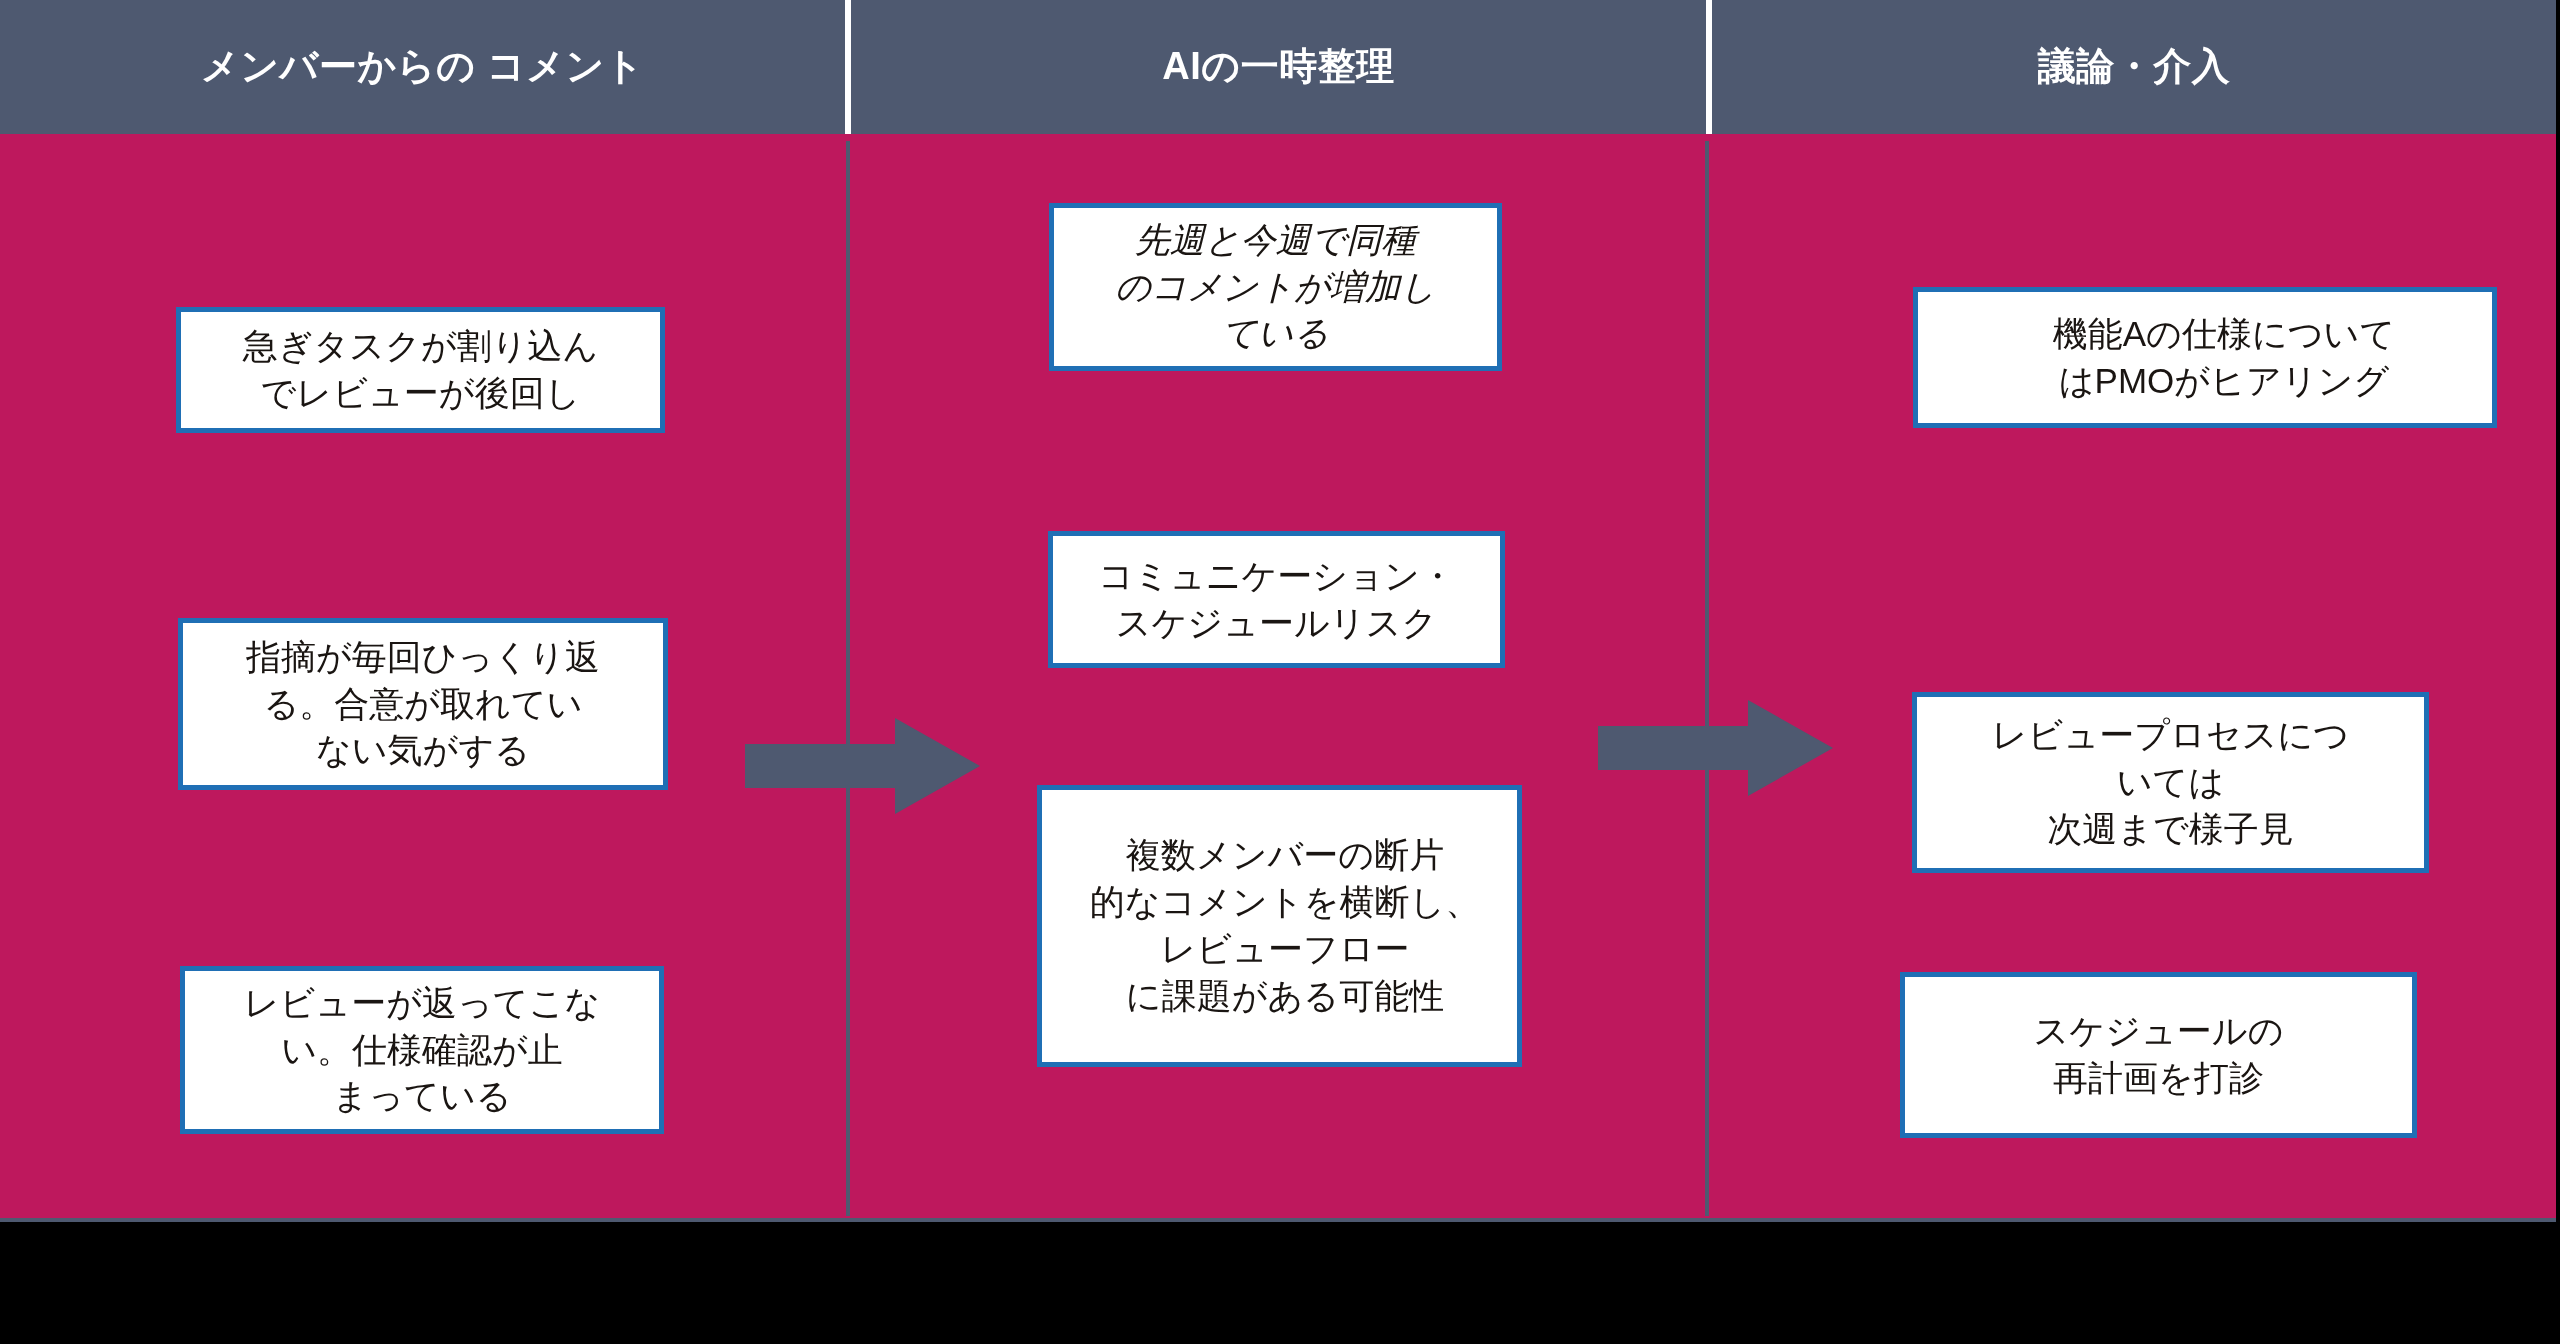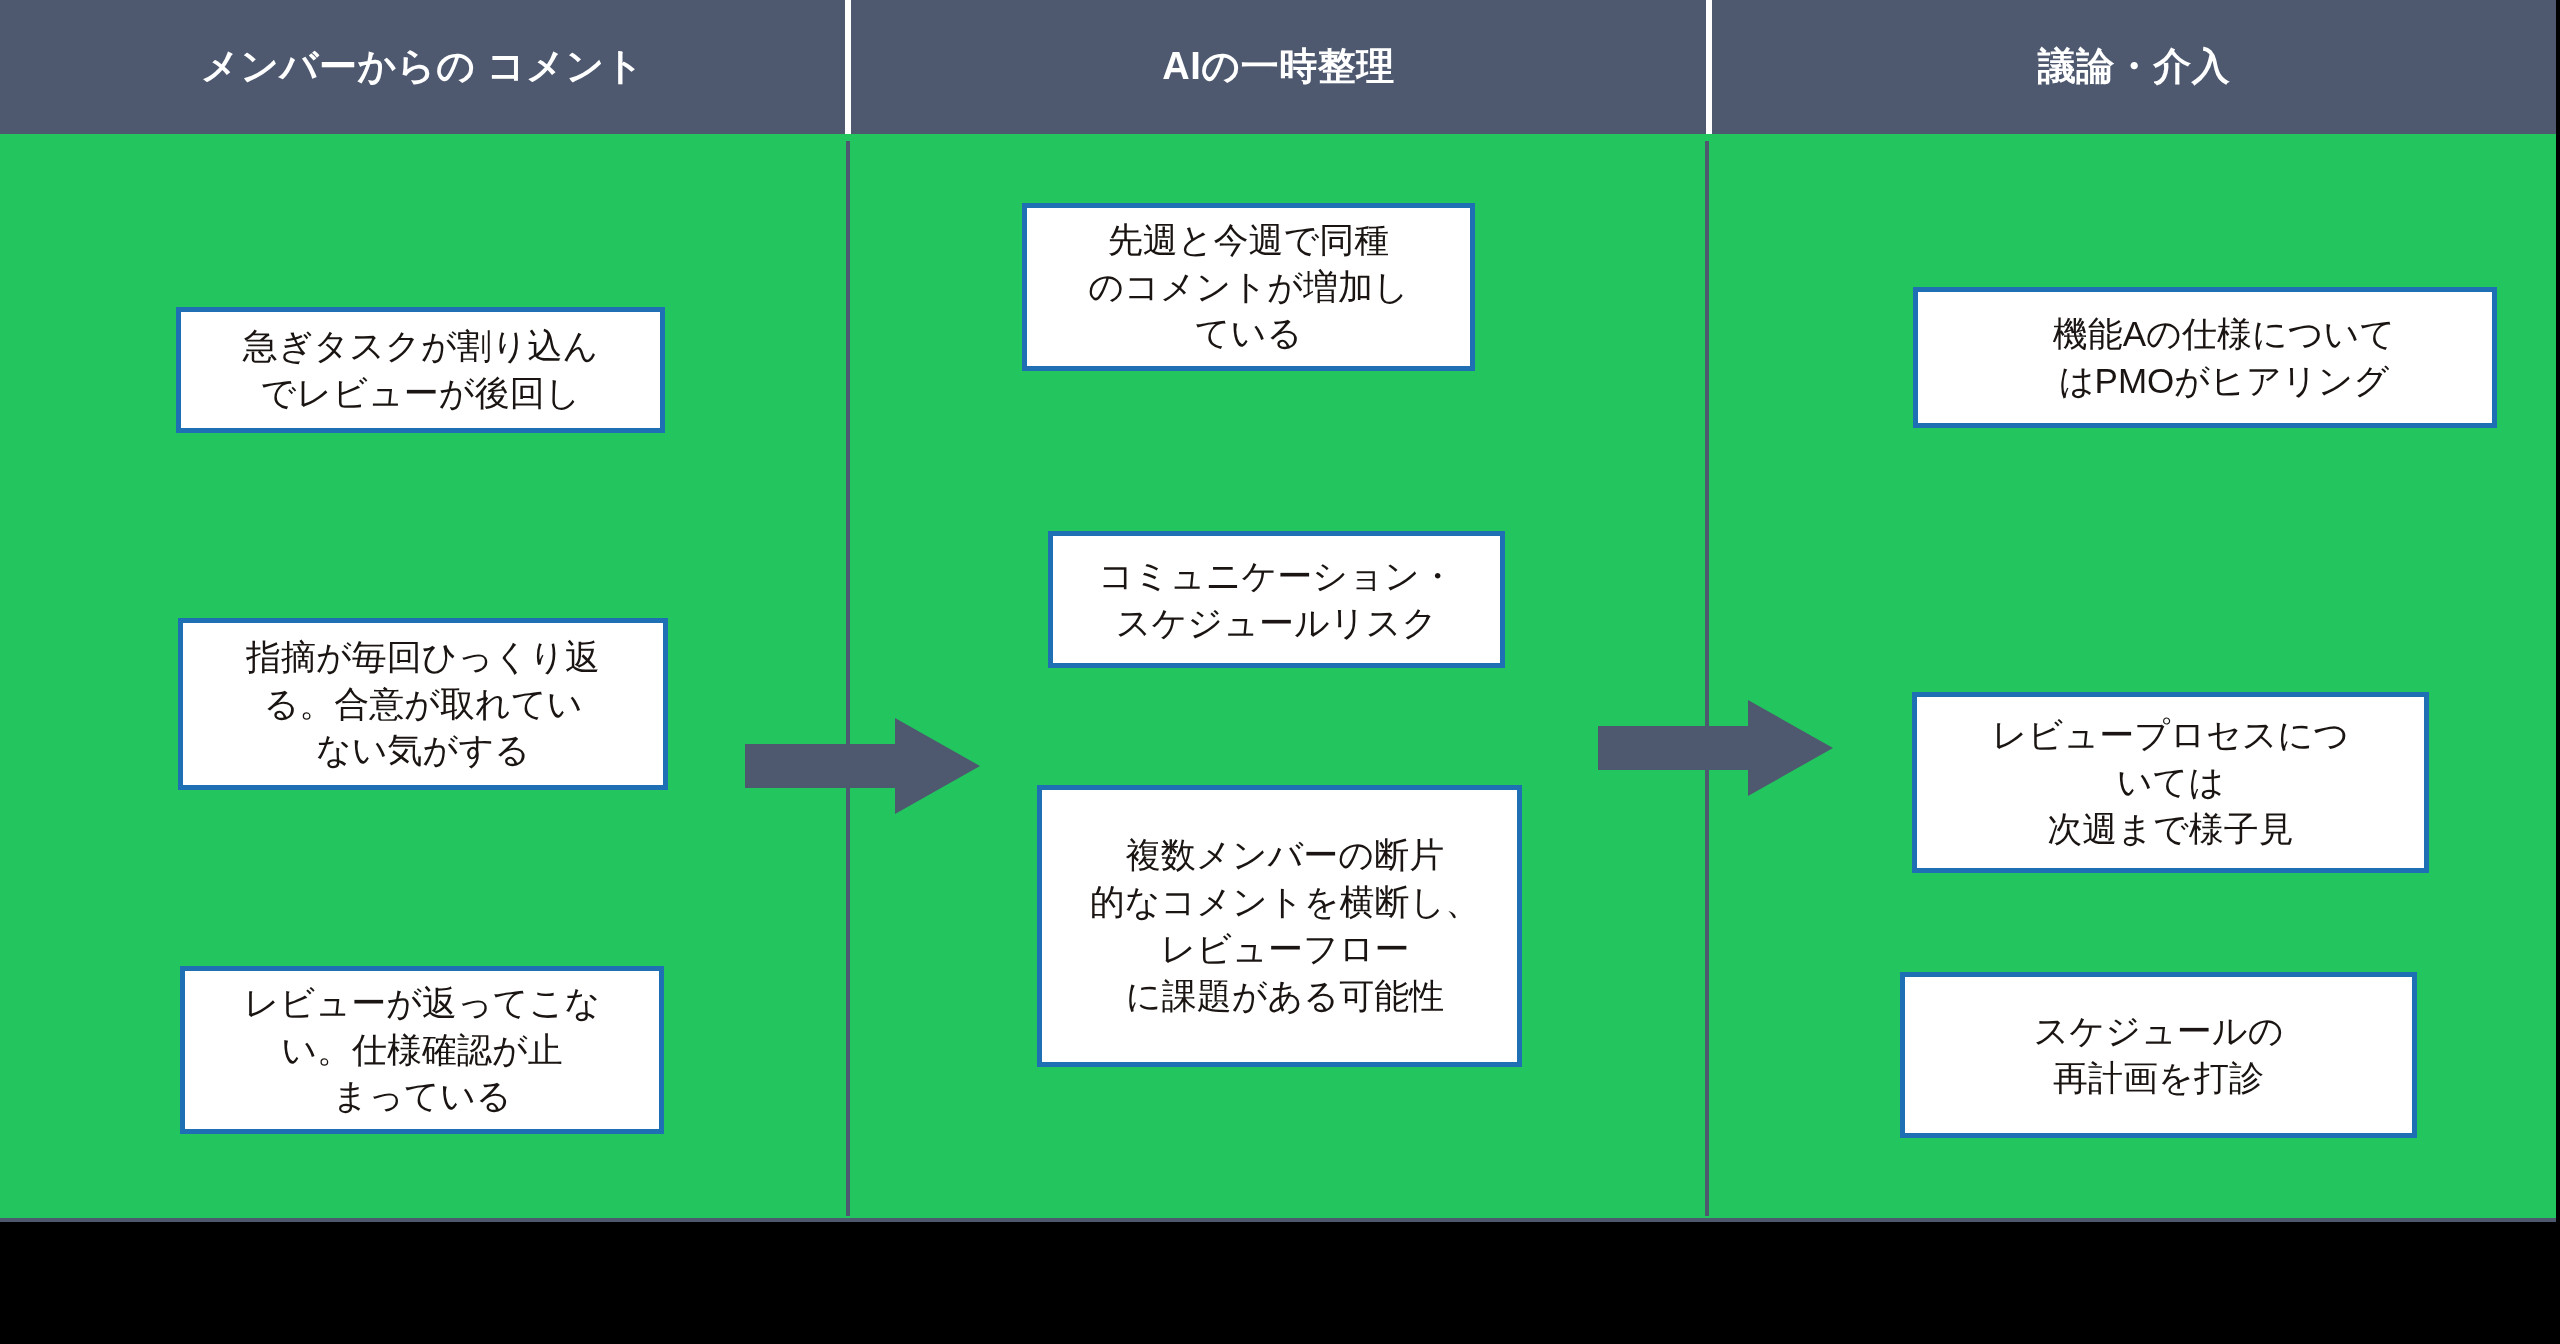--- a/index.html
+++ b/index.html
@@ -22,21 +22,21 @@
     background: #000000;
   }
 
   
   .panel {
     position: absolute;
     left: 0;
     top: 0;
     width: 2556px;
     height: 1222px;
-    background: #22c55e;
+    background: #be185d;
     border-bottom: 4px solid #4e5970;
     box-sizing: border-box;
   }
 
   
   .header-band {
     position: absolute;
     left: 0;
     top: 0;
     width: 2556px;
@@ -88,21 +88,21 @@
     padding: 6px 10px;
     white-space: pre-line;
   }
 
   
   .n-c1a { left: 176px;  top: 307px;  width: 489px; height: 126px; }
   .n-c1b { left: 178px;  top: 618px;  width: 490px; height: 172px; }
   .n-c1c { left: 180px;  top: 966px;  width: 484px; height: 168px; text-align: center; }
 
   
-  .n-c2a { left: 1022px; top: 203px;  width: 453px; height: 168px; }
+  .n-c2a { left: 1049px; top: 203px;  width: 453px; height: 168px; font-style: italic; }
   .n-c2b { left: 1048px; top: 531px;  width: 457px; height: 137px; }
   .n-c2c { left: 1037px; top: 785px;  width: 485px; height: 282px; padding-left: 21px; }
 
   
   .n-c3a { left: 1913px; top: 287px;  width: 584px; height: 141px; padding-left: 48px; }
   .n-c3b { left: 1912px; top: 692px;  width: 517px; height: 181px; }
   .n-c3c { left: 1900px; top: 972px;  width: 517px; height: 166px; }
 
   
   .arrow {

